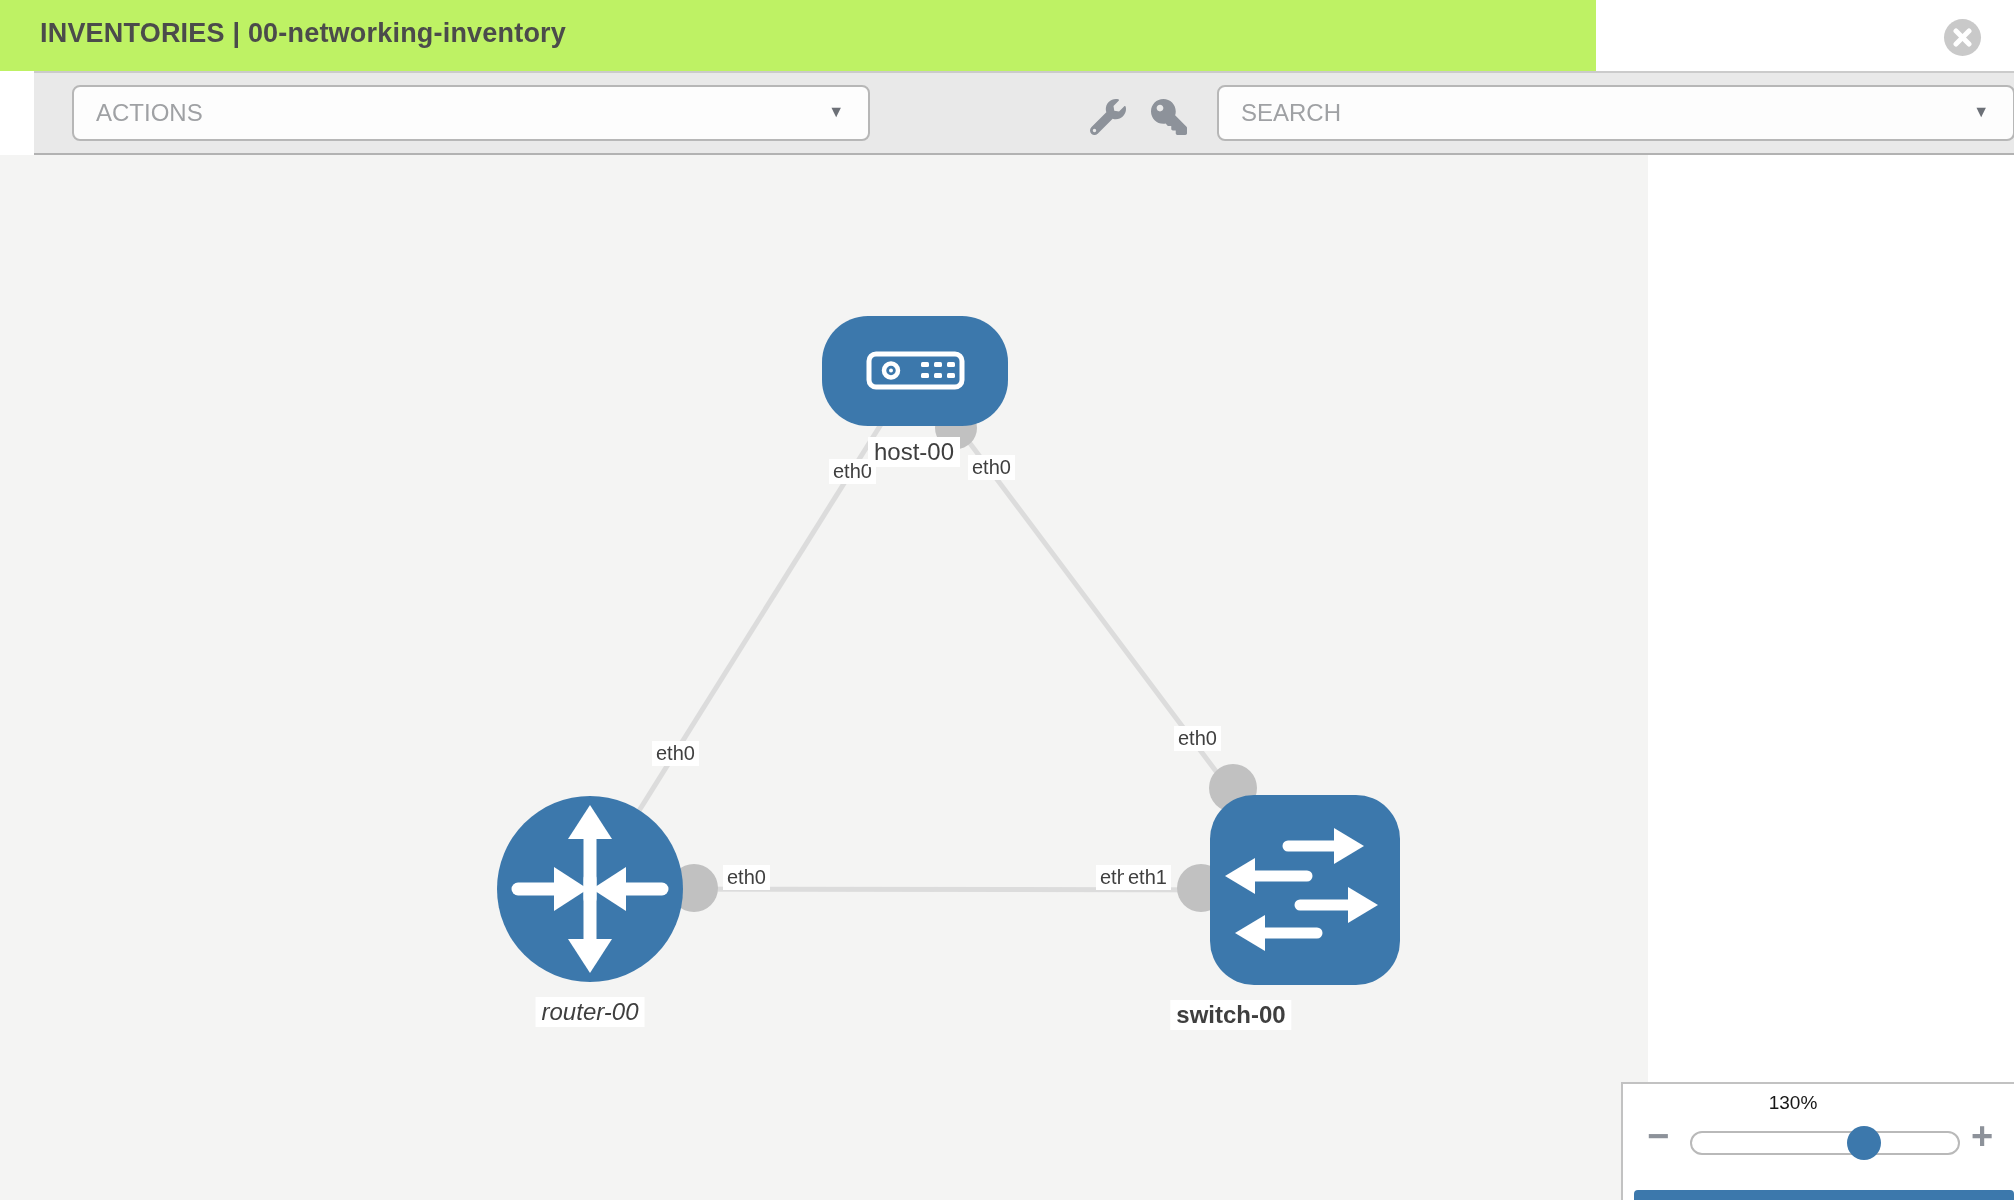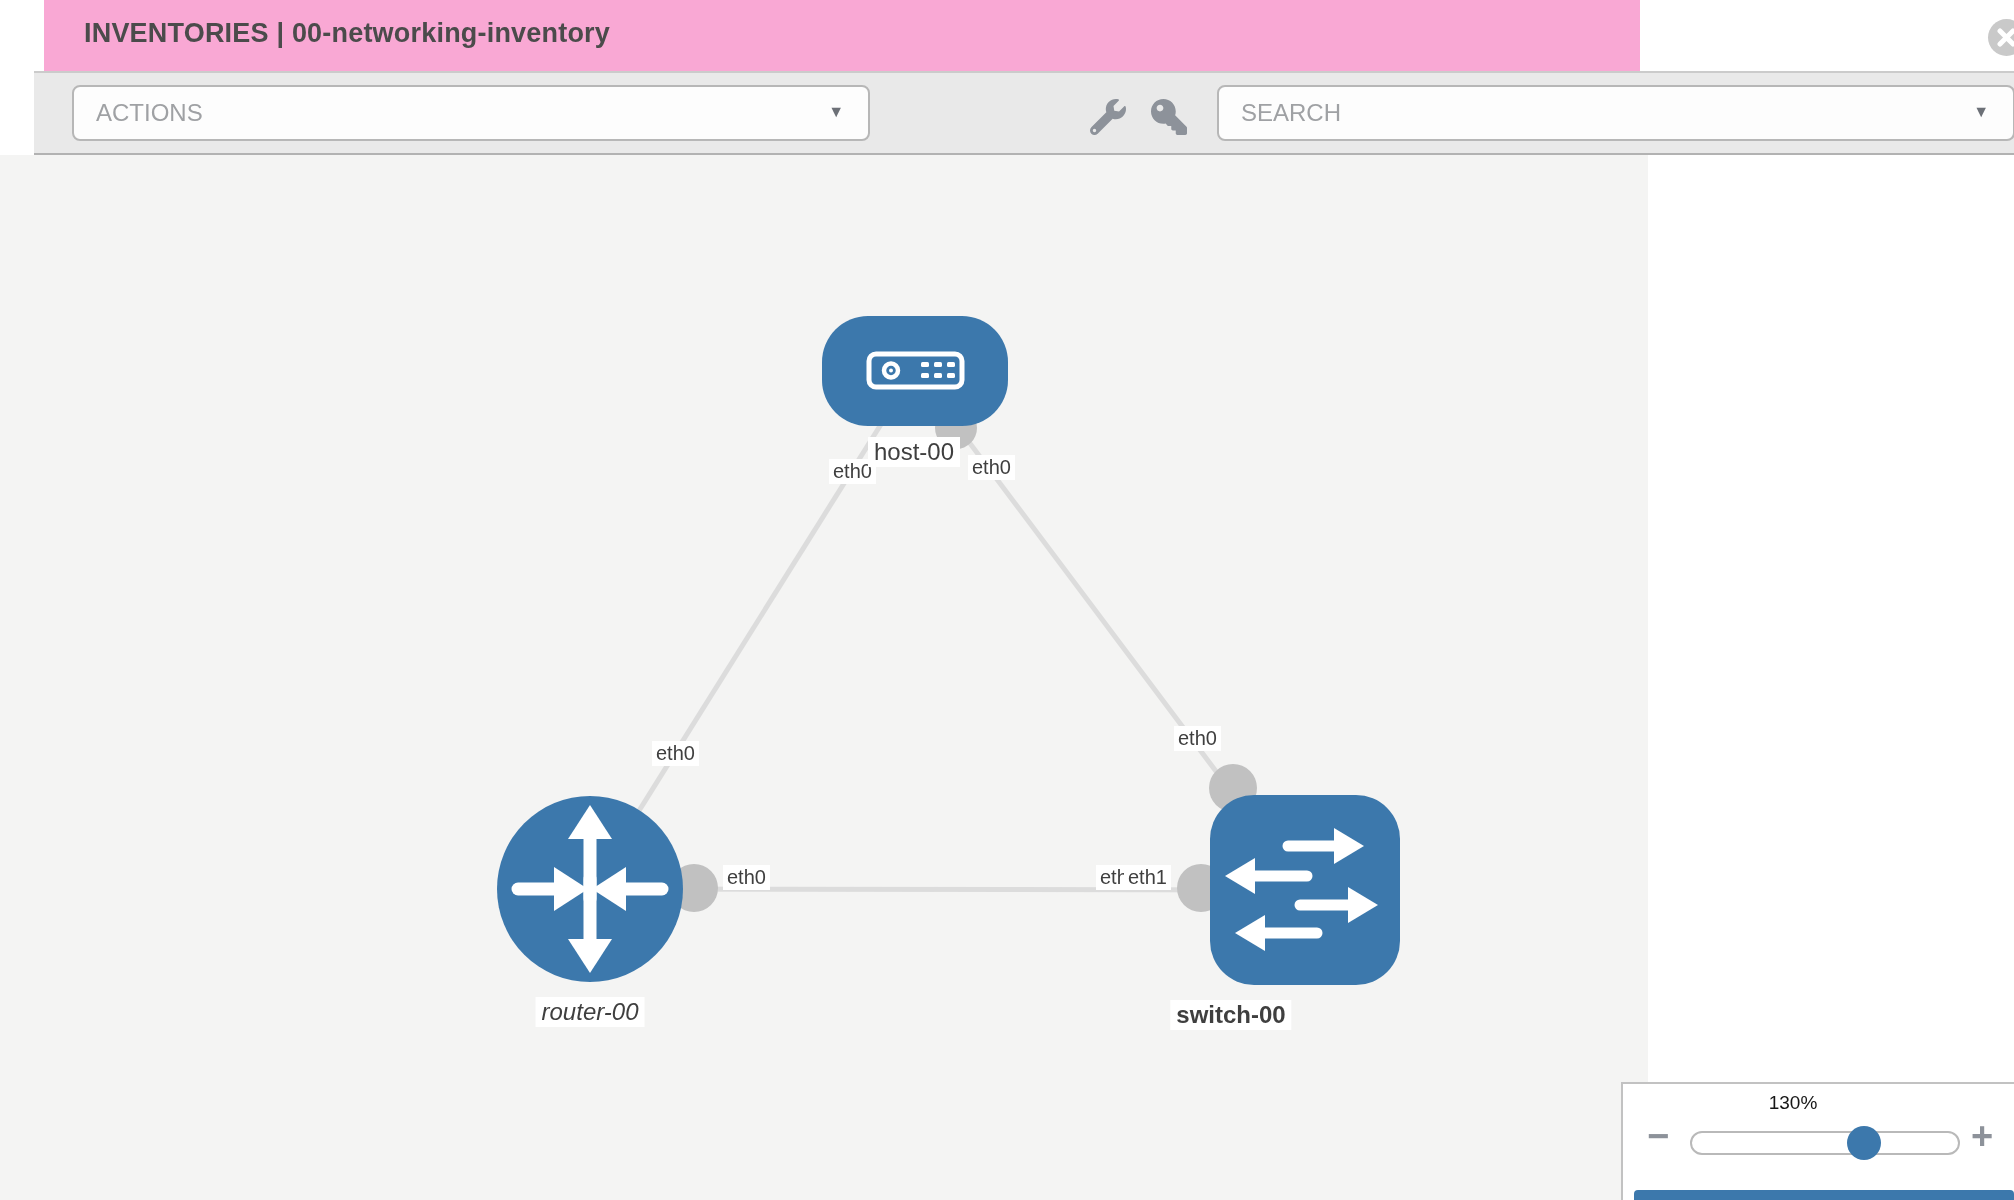--- a/index.html
+++ b/index.html
@@ -1,20 +1,20 @@
 <!DOCTYPE html>
 <html><head>
 <meta charset="utf-8">
 <style>
   html,body{margin:0;padding:0;background:#ffffff;}
   .app{position:relative;width:2014px;height:1200px;overflow:hidden;
        font-family:"Liberation Sans","DejaVu Sans",sans-serif;background:#ffffff;}
 
   
-  .header{position:absolute;left:0;top:0;width:1596px;height:71px;background:#f9a8d4;margin-left:44px;}
+  .header{position:absolute;left:0;top:0;width:1596px;height:71px;background:#bef264;}
   .header-title{position:absolute;left:40px;top:18px;font-size:27px;font-weight:bold;color:#4b4b4b;letter-spacing:.2px;}
   .close-btn{position:absolute;left:1944px;top:19px;width:37px;height:37px;border-radius:50%;background:#c9c9c9;cursor:pointer;}
   .close-btn svg{position:absolute;left:9px;top:9px;}
 
   
   .toolbar{position:absolute;left:0;top:71px;width:2014px;height:84px;background:#e9e9e9;
            border-top:2px solid #cbcbcb;border-bottom:2px solid #b2b2b2;box-sizing:border-box;margin-left:34px;}
   .select-box{position:absolute;top:12px;height:56px;background:#fdfdfd;border:2px solid #b7b7b7;
               border-radius:8px;box-sizing:border-box;}
   .select-box .select-label{position:absolute;left:22px;top:12px;font-size:24px;color:#9fa1a4;}

